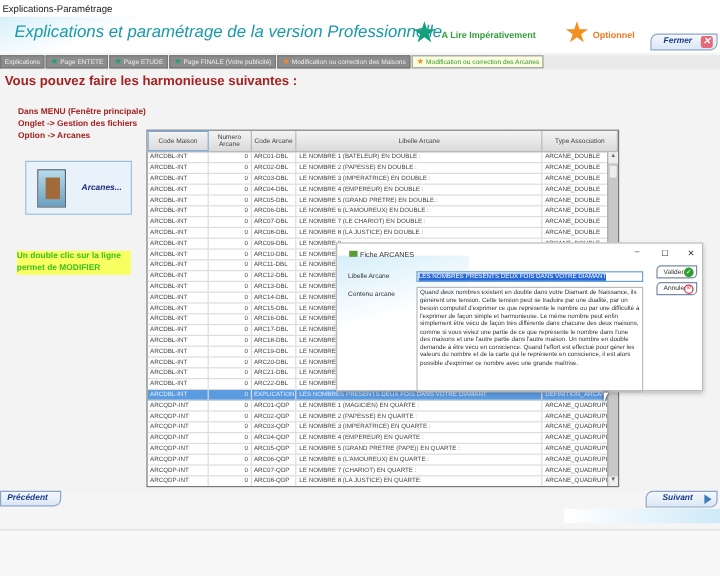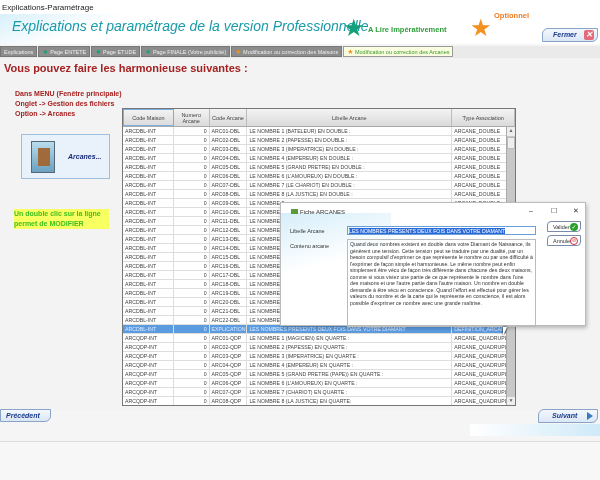--- a/index.html
+++ b/index.html
@@ -5,21 +5,21 @@
 *{box-sizing:border-box;margin:0;padding:0}
 body{width:600px;height:480px;overflow:hidden;background:#f5f5f5;font-family:"Liberation Sans",sans-serif;position:relative}
 .titlebar{position:absolute;left:0;top:0;width:600px;height:14px;background:#fff;font-size:8px;color:#222;padding:3px 0 0 2px}
 .header{position:absolute;left:0;top:14px;width:600px;height:30px;background:#fff}
 .header-sweep{position:absolute;left:0;top:14px;width:130px;height:30px;background:linear-gradient(160deg,#d8f0fa 0%,#ffffff 60%);}
 .main-title{position:absolute;left:12px;top:18px;font-size:14px;font-style:italic;color:#1a9aa8;white-space:nowrap}
 .star{position:absolute;font-size:24px;line-height:24px}
 .star-green{left:343px;top:16px;color:#13a07a}
 .star-orange{left:470px;top:16px;color:#f39020}
 .legend-green{position:absolute;left:368px;top:25px;font-size:7.5px;font-weight:bold;color:#2f9d3b}
-.legend-orange{position:absolute;left:494px;top:11px;font-size:7.5px;font-weight:bold;color:#f07a20}
+.legend-orange{position:absolute;left:494px;top:25px;font-size:7.5px;font-weight:bold;color:#f07a20}
 .btn-fermer{position:absolute;left:542px;top:28px;width:56px;height:14px;border:1px solid #8aa4c8;border-radius:6px 0 6px 0;background:linear-gradient(#f4f8fd,#dbe7f6);font-size:7px;font-weight:bold;font-style:italic;color:#1a3a8a;padding:2px 0 0 10px}
 .btn-fermer .x{position:absolute;right:3px;top:1px;width:10px;height:10px;background:#e46b7a;color:#fff;font-size:8px;line-height:10px;text-align:center;border-radius:2px}
 .tabs{position:absolute;left:0;top:46px;height:12px;display:flex;width:600px;background:#eaeaea}
 .tab{height:11px;background:#8c8c8c;color:#eee;font-size:5.5px;padding:2px 3px 0 3px;margin-right:1px;white-space:nowrap;border:1px solid #777}
 .tab .ts{font-size:7px;line-height:6px}
 .tab.active{background:#fafde0;color:#3a9a2a;border:1px solid #9a9a9a}
 .tab .g{color:#13a07a}.tab .o{color:#f39020}
 .instr{position:absolute;left:4px;top:62px;font-size:11px;font-weight:bold;color:#a52222}
 .menu-lines{position:absolute;left:15px;top:89px;font-size:7px;font-weight:bold;color:#a52222;line-height:10px}
 .arcanes-btn{position:absolute;left:21px;top:134px;width:89px;height:45px;background:#e9f2fb;border:1px solid #9cc0de}

